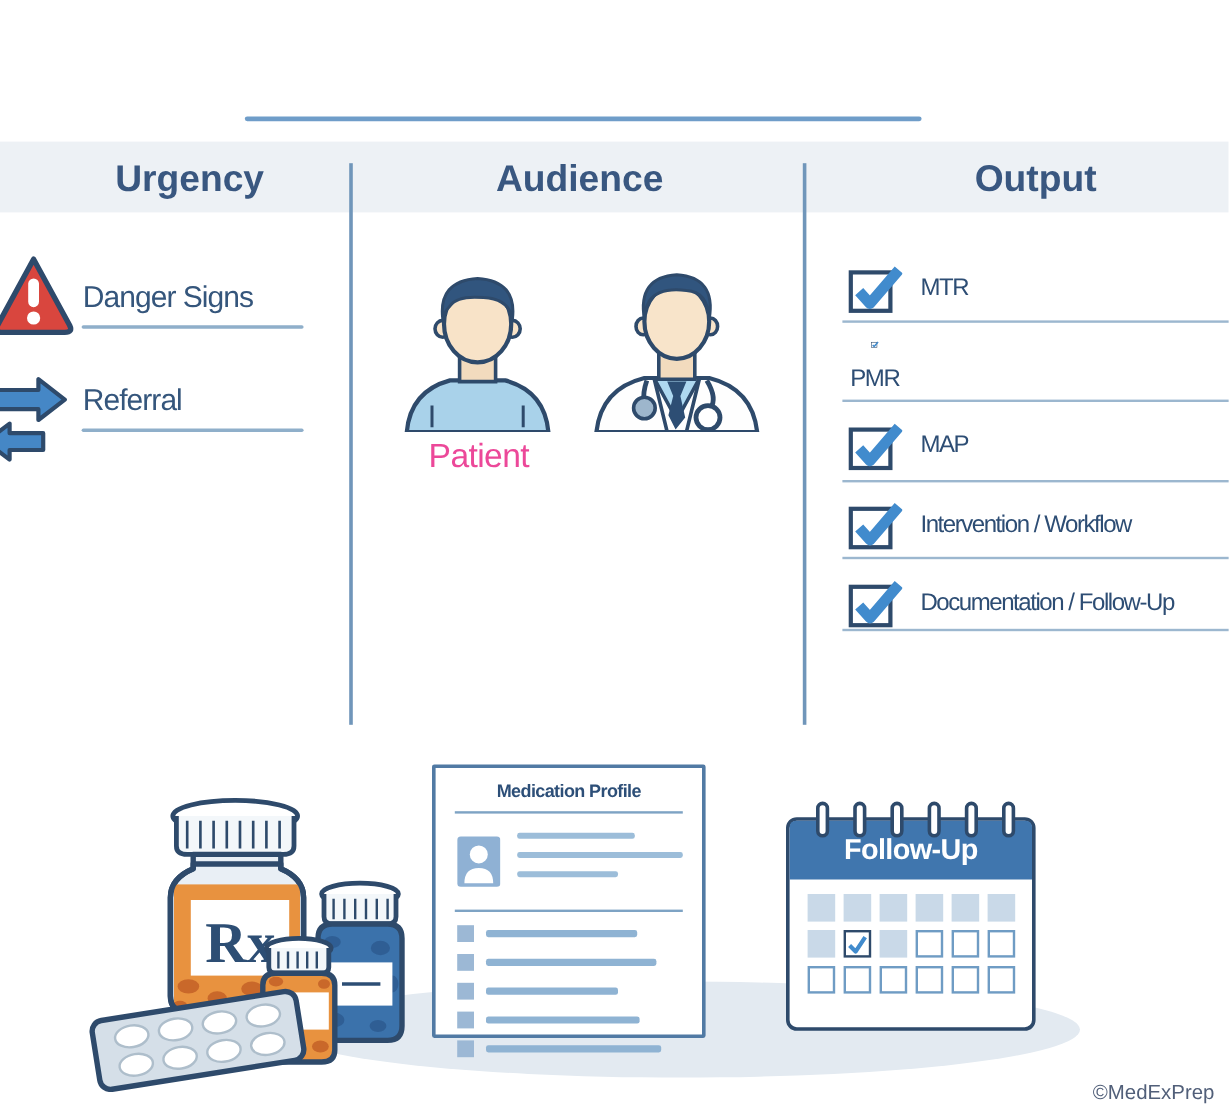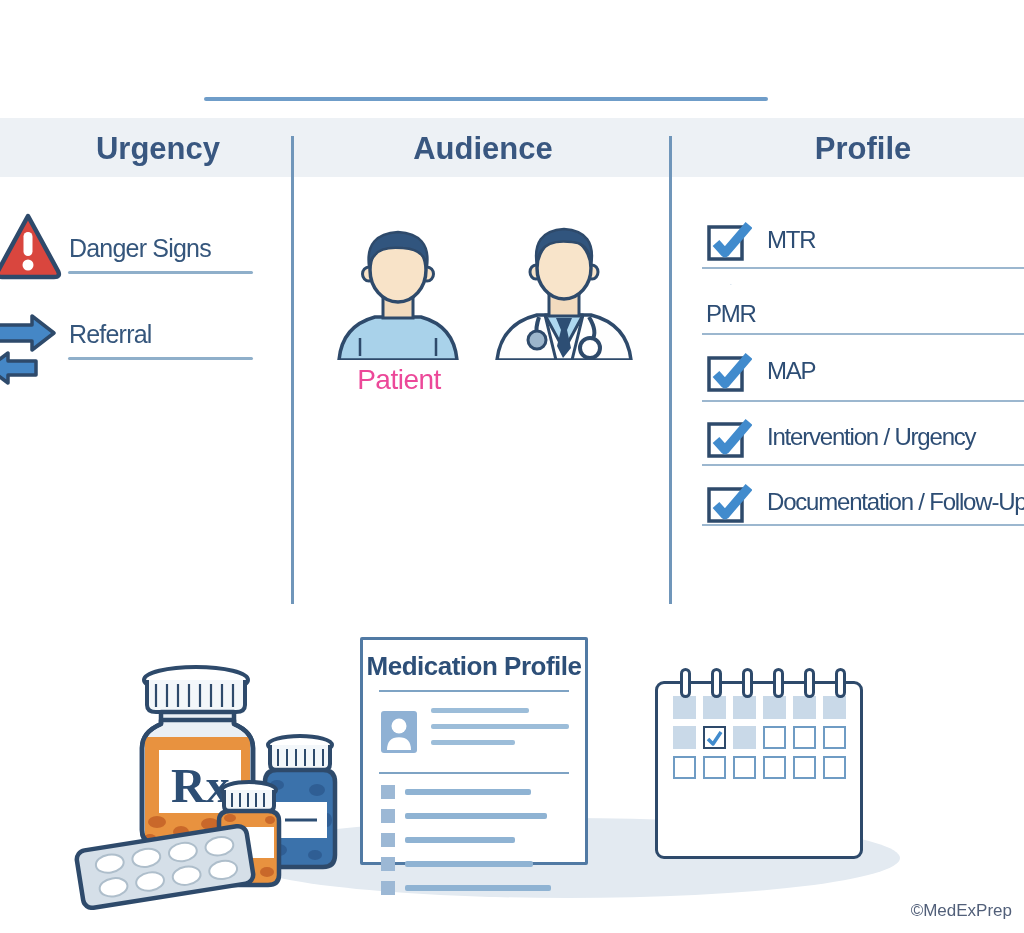--- a/index.html
+++ b/index.html
@@ -21,30 +21,30 @@
 
   
   .u-label{left:69px;font-size:25px;letter-spacing:-0.8px;color:#35567c;}
   .u-underline{left:68px;width:185px;height:3px;background:#8fafca;border-radius:2px;}
 
   
   .aud-label{top:364px;transform:translateX(-50%);font-size:28px;letter-spacing:-0.5px;color:#ec4899;}
 
   
   .chk-row{left:706px;height:44px;display:flex;align-items:center;gap:15px;}
-  .chk-label{font-size:24px;letter-spacing:-1.2px;color:#2d4d74;white-space:nowrap;}
+  .chk-label{font-size:20px;letter-spacing:-1.2px;color:#2d4d74;white-space:nowrap;}
   .chk-sep{left:702px;width:330px;height:2px;background:#9cb7cf;}
 
   
   #ground-shadow{left:235px;top:818px;width:665px;height:80px;background:#e3eaf1;border-radius:50%;}
 
   
   #med-card{left:360px;top:637px;width:228px;height:228px;background:#fff;
     border:3px solid #517aa4;border-radius:2px;box-sizing:border-box;}
-  #med-card-title{text-align:center;margin-top:11px;font-size:26px;font-weight:bold;color:#2d4f78;letter-spacing:-0.5px;}
+  #med-card-title{text-align:center;margin-top:11px;font-size:15px;font-weight:bold;color:#2d4f78;letter-spacing:-0.5px;}
   .card-hr{height:2px;background:#7ea3c4;margin:8px 16px 0 16px;}
   #card-profile{display:flex;margin:12px 16px 0 18px;}
   #card-profile-lines{margin-left:14px;margin-top:4px;display:flex;flex-direction:column;gap:11px;}
   .pline{height:5px;background:#9cbdd9;border-radius:2px;}
   #card-bullets{margin:11px 16px 0 18px;display:flex;flex-direction:column;gap:10px;}
   .brow{display:flex;align-items:center;gap:10px;}
   .bullet{width:14px;height:14px;background:#9cb8d5;}
   .bline{height:6px;background:#8fb3d3;border-radius:2px;}
 
   
@@ -66,21 +66,21 @@
 </head>
 <body>
 
 <div id="poster">
 
   <div id="title-underline" class="abs"></div>
 
   <div id="column-band" class="abs"></div>
   <div class="abs col-label" style="left:483px;">Audience</div>
   <div class="abs col-label" style="left:158px;">Urgency</div>
-  <div class="abs col-label" style="left:863px;">Profile</div>
+  <div class="abs col-label" style="left:863px;">Output</div>
 
   <div class="abs vdivider" style="left:291px;"></div>
   <div class="abs vdivider" style="left:669px;"></div>
 
   <svg class="abs" style="left:-6px;top:210px;" width="68" height="74" viewBox="0 0 68 74">
     <path d="M34 6 L64 61 Q67 67 60 67 L8 67 Q1 67 4 61 Z" fill="#d9463e" stroke="#2e4a6b" stroke-width="4.5" stroke-linejoin="round"></path>
     <rect x="29.5" y="22" width="9" height="24" rx="4.5" fill="#ffffff"></rect>
     <circle cx="34" cy="55" r="5.5" fill="#ffffff"></circle>
   </svg>
   <div class="abs u-label" style="top:234px;">Danger Signs</div>
@@ -145,21 +145,21 @@
     </svg>
     <span class="chk-label">MAP</span>
   </div>
   <div class="abs chk-sep" style="top:400px;"></div>
 
   <div class="abs chk-row" style="top:415px;">
     <svg width="46" height="44" viewBox="0 0 46 44">
       <rect x="3" y="9" width="33" height="32" fill="#fff" stroke="#2e4a6b" stroke-width="3.5"></rect>
       <path d="M10 25 L19 35 L43 7" stroke="#418bcd" stroke-width="9" fill="none" stroke-linejoin="round"></path>
     </svg>
-    <span class="chk-label">Intervention / Urgency</span>
+    <span class="chk-label">Intervention / Workflow</span>
   </div>
   <div class="abs chk-sep" style="top:464px;"></div>
 
   <div class="abs chk-row" style="top:480px;">
     <svg width="46" height="44" viewBox="0 0 46 44">
       <rect x="3" y="9" width="33" height="32" fill="#fff" stroke="#2e4a6b" stroke-width="3.5"></rect>
       <path d="M10 25 L19 35 L43 7" stroke="#418bcd" stroke-width="9" fill="none" stroke-linejoin="round"></path>
     </svg>
     <span class="chk-label">Documentation / Follow-Up</span>
   </div>
@@ -289,20 +289,21 @@
     </div>
   </div>
 
   <div id="calendar" class="abs">
     <span class="ring" style="left:22px;"></span>
     <span class="ring" style="left:53px;"></span>
     <span class="ring" style="left:84px;"></span>
     <span class="ring" style="left:115px;"></span>
     <span class="ring" style="left:146px;"></span>
     <span class="ring" style="left:177px;"></span>
+    <div id="calendar-header">Follow-Up</div>
     <div id="calendar-grid">
       <div class="cell f"></div>
       <div class="cell f"></div>
       <div class="cell f"></div>
       <div class="cell f"></div>
       <div class="cell f"></div>
       <div class="cell f"></div>
       <div class="cell f"></div>
       <div class="cell chk">
         <svg width="18" height="18" viewBox="0 0 18 18">

